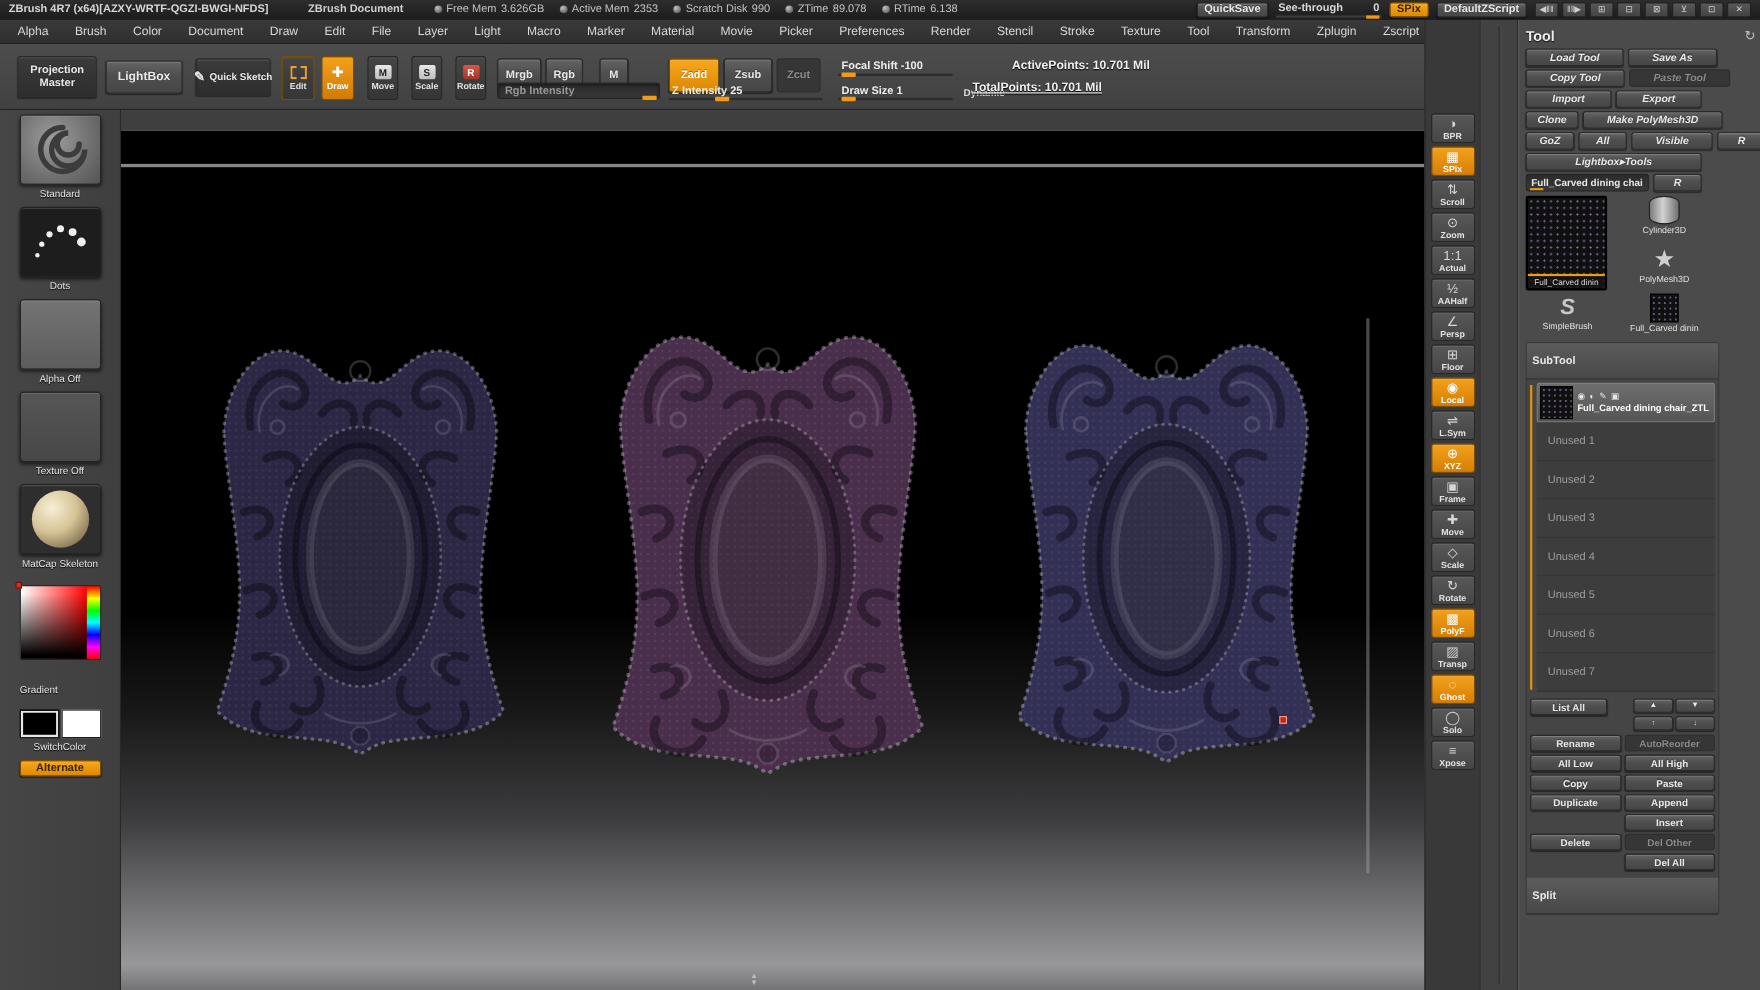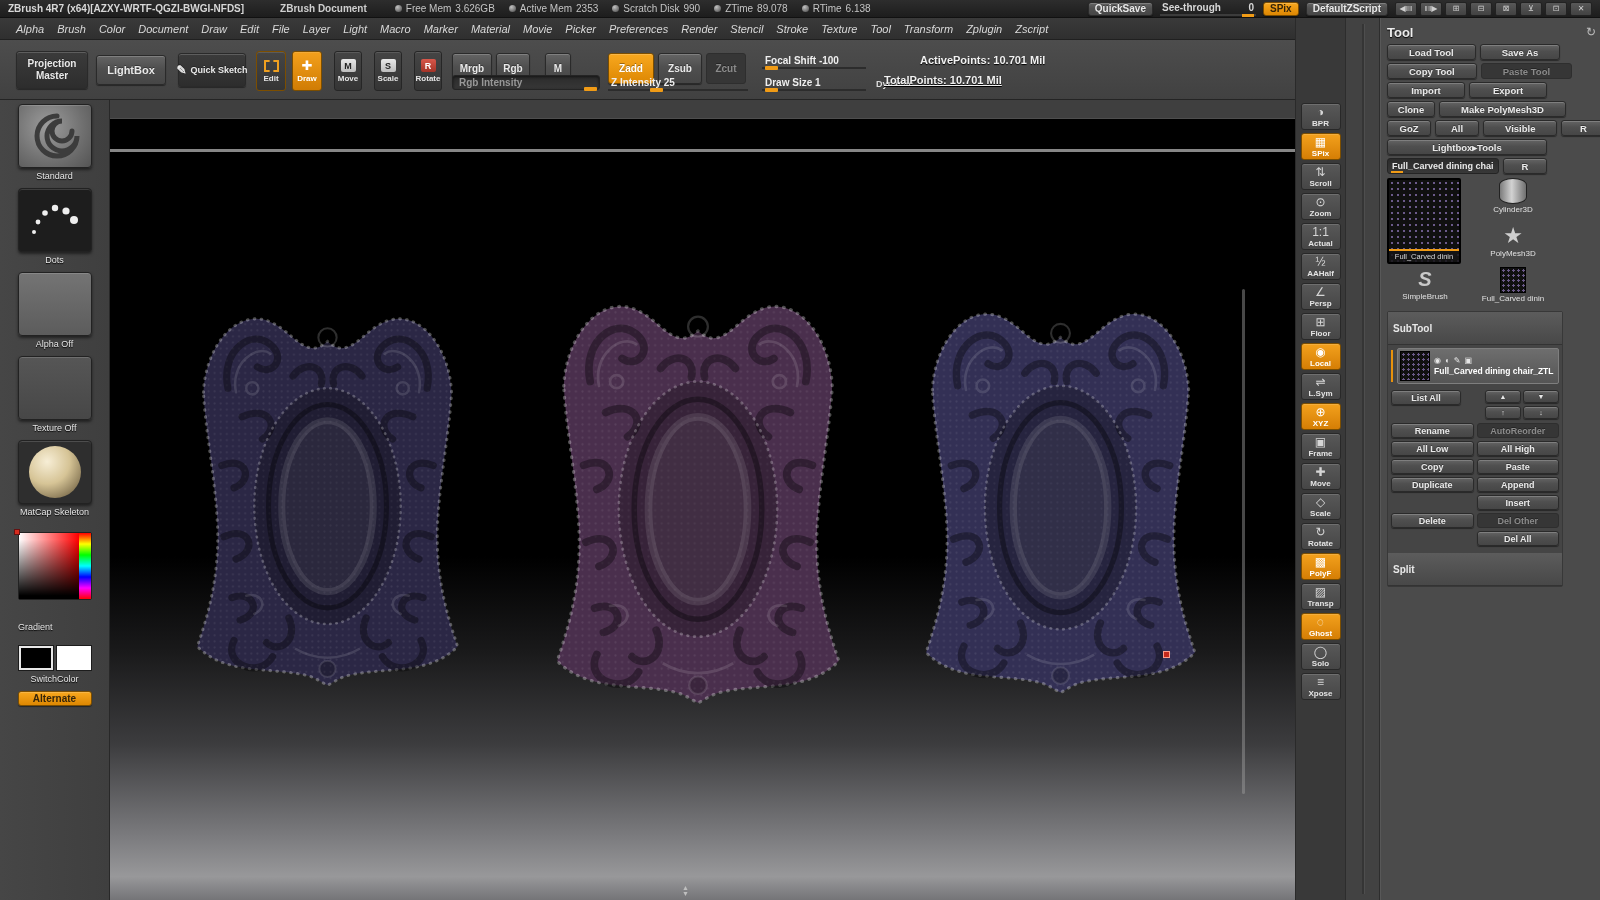--- a/index.html
+++ b/index.html
@@ -65,22 +65,22 @@
   .winicon {
     width:22px; height:14px; display:flex; align-items:center; justify-content:center;
     background:linear-gradient(180deg,#585858,#424242); border:1px solid #222;
     border-radius:2px; font-size:8px; color:#cfcfcf; cursor:pointer;
   }
   
   .menubar {
     position:absolute; left:0; top:18px; width:1295px; height:22px;
     background:linear-gradient(180deg,#3a3a3a,#2f2f2f);
     border-bottom:1px solid #202020;
-    display:flex; align-items:center; padding:0 10px; gap:1px;
-    font-size:11px; color:#d9d9d9;font-style:italic;
+    display:flex; align-items:center; padding:0 10px; gap:12px;
+    font-size:11px; color:#d9d9d9;
   }
   .menu-item { padding:2px 6px; border-radius:2px; cursor:pointer; white-space:nowrap; }
   
   .topshelf {
     position:absolute; left:0; top:40px; width:1295px; height:60px;
     background:linear-gradient(180deg,#4d4d4d,#414141);
     border-bottom:1px solid #242424;
     padding-left:46px;
   }
   .topshelf .abs { position:absolute; }
@@ -178,21 +178,21 @@
   
   .rightpanel {
     position:absolute; left:1380px; top:18px; width:220px; bottom:0;
     background:#4b4b4b; border-left:1px solid #585858; padding:2px 4px 0 6px;
     overflow:hidden;
   }
   .panel-header { display:flex; align-items:center; height:24px; }
   .panel-title { font-size:13px; font-weight:bold; color:#ededed; text-shadow:0 1px 1px #000; }
   .panel-refresh { margin-left:auto; font-size:12px; color:#bdbdbd; cursor:pointer; }
   .trow { display:flex; gap:4px; margin-bottom:3px; width:160px; }
-  .trow .btn { height:16px; font-size:9.5px; padding:0 21px; }
+  .trow .btn { height:16px; font-size:9.5px; padding:0 21px;font-style:italic; }
   .grow { flex:1; }
   .toolname {
     position:relative; flex:1; height:16px; display:flex; align-items:center;
     background:linear-gradient(180deg,#2b2b2b,#383838); border:1px solid #242424;
     border-radius:3px; font-size:9px; font-weight:bold; color:#e8e8e8; padding:0 4px;
     overflow:hidden; white-space:nowrap; cursor:pointer;
   }
   .toolname .sl-handle { position:absolute; left:3px; bottom:-2px; width:12px; height:4px; background:#f09b16; }
   
   .qp-grid { display:grid; grid-template-columns:76px 92px; gap:4px; margin-top:4px; }
@@ -734,20 +734,50 @@
           <span class="st-icons">
 
           <span>◉</span>
               <span>◐</span>
               <span>✎</span>
               <span>▣</span>
             </span>
           <span class="st-name">Full_Carved dining chair_ZTL</span>
         </span>
       </div>
+      <div>
+
+          <div class="strow">
+            <span>Unused 1</span>
+          </div>
+
+          <div class="strow">
+            <span>Unused 2</span>
+          </div>
+
+          <div class="strow">
+            <span>Unused 3</span>
+          </div>
+
+          <div class="strow">
+            <span>Unused 4</span>
+          </div>
+
+          <div class="strow">
+            <span>Unused 5</span>
+          </div>
+
+          <div class="strow">
+            <span>Unused 6</span>
+          </div>
+
+          <div class="strow">
+            <span>Unused 7</span>
+          </div>
+        </div>
     </div>
     <div class="sub-actions-wrap">
       <div class="sub-listrow">
         <button class="btn" style="width:70px;">List All</button>
         <div class="arr-grid">
 
         <button class="btn">
               <span>▲</span>
             </button>
             <button class="btn">

